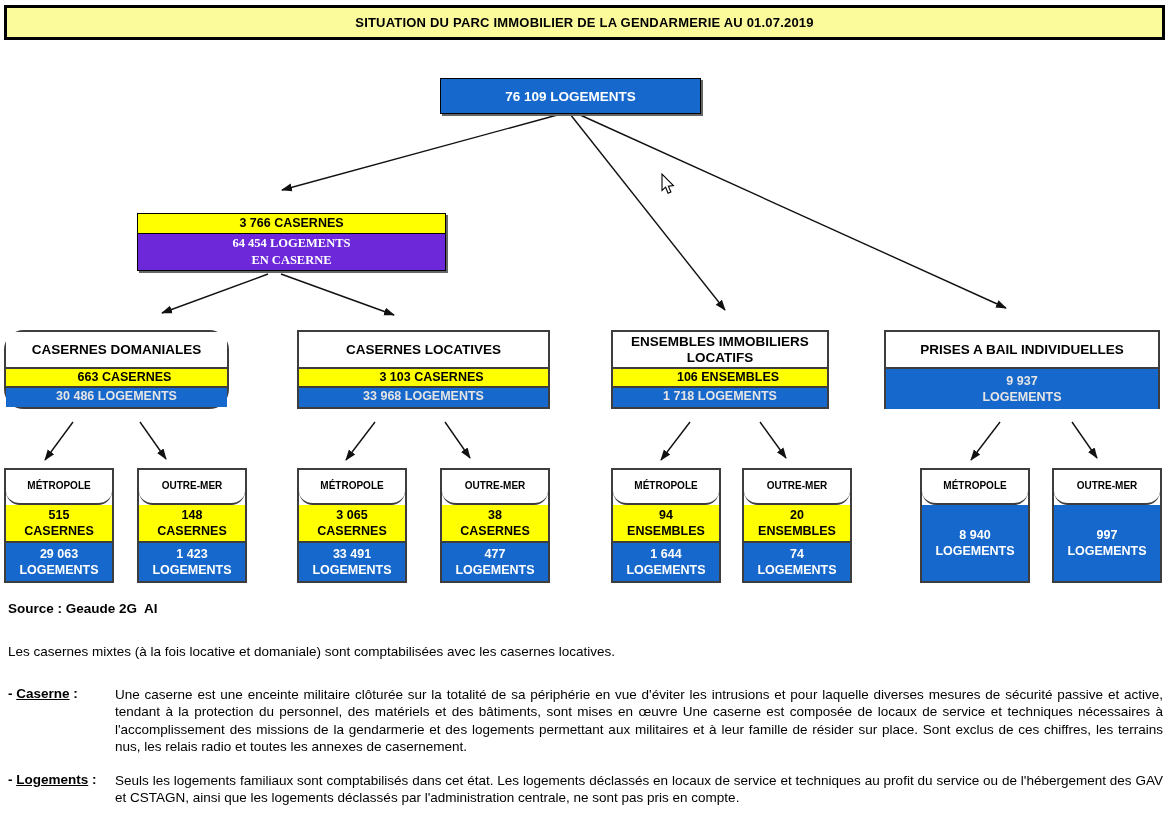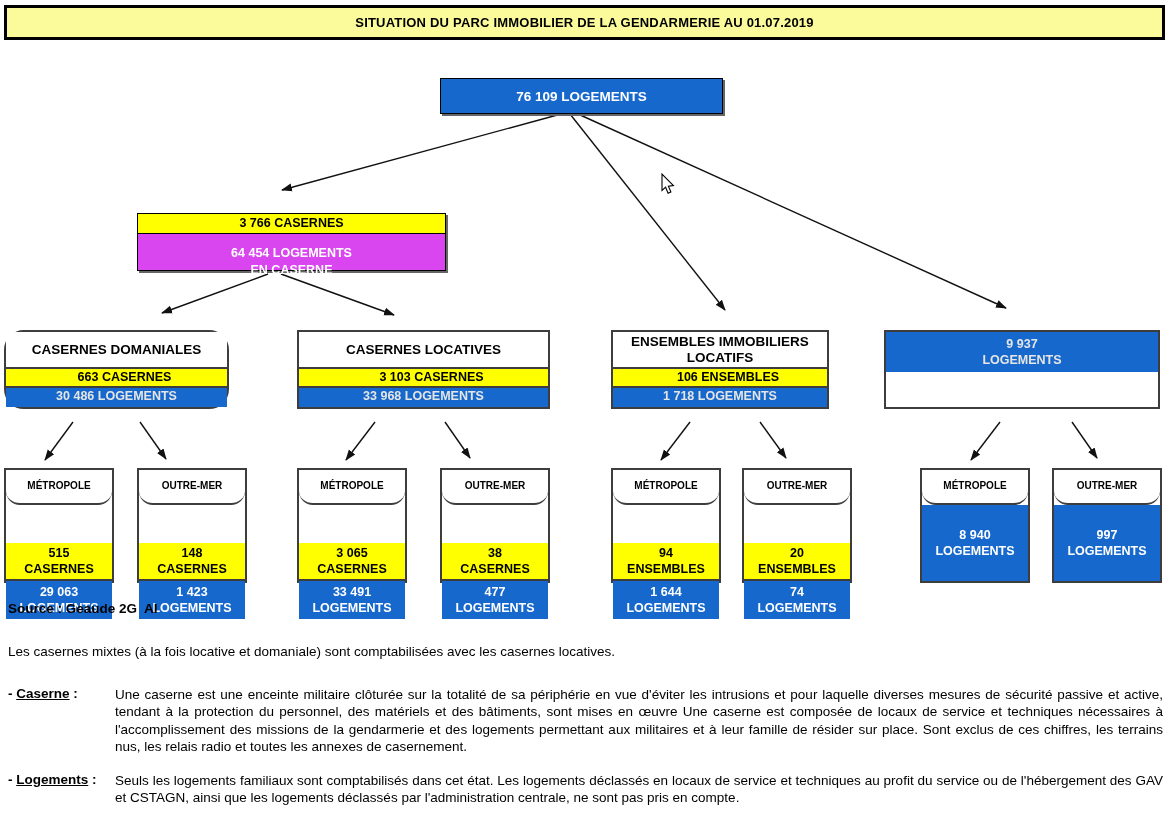--- a/index.html
+++ b/index.html
@@ -10,42 +10,42 @@
   }
   .titlebar {
     position:absolute; left:4px; top:5px; width:1161px; height:35px;
     background:#FBFB9B; border:3px solid #000;
     display:flex; align-items:center; justify-content:center;
     font-weight:bold; font-size:13px; letter-spacing:.2px;
   }
   .node { position:absolute; border:2px solid #3d3d3d; text-align:center; font-weight:bold; background:#fff; }
   .shadowed { box-shadow:2px 2px 0 #666; border:1px solid #000; }
   .root-node {
-    left:440px; top:78px; width:283px; height:36px;
+    left:440px; top:78px; width:261px; height:36px;
     background:#1668CC; color:#fff; font-size:13.5px;
     display:flex; align-items:center; justify-content:center;
   }
   .l2-node { left:137px; top:213px; width:309px; height:58px; font-size:12.5px; }
   .l2-yellow { height:20px; line-height:19px; background:#FFFF00; border-bottom:1px solid #000; }
-  .l2-blue { height:36px; background:#d946ef; color:#fff; padding-top:11px; line-height:17px; }
+  .l2-blue { height:36px; background:#6d28d9; color:#fff; padding-top:1px; line-height:17px;font-family:Liberation Serif, serif; }
 
   .cat-node { top:330px; height:79px; font-size:12.5px; }
   .cat-header {
     height:37px; background:#fff; border-bottom:2px solid #3d3d3d;
     display:flex; align-items:center; justify-content:center;
     font-size:13.5px; line-height:1.15; padding:0 2px;
   }
   .cat-yellow { height:19px; line-height:17px; background:#FFFF00; border-bottom:2px solid #3d3d3d;padding-left:16px; }
   .cat-blue { height:19px; line-height:17px; background:#1668CC; color:#e5e5e5; }
   .cat-blue.tall { height:40px; display:flex; flex-direction:column; justify-content:center; line-height:16px; }
 
   .leaf-node { top:468px; width:110px; height:115px; font-size:12.5px; }
   .leaf-header { height:35px; line-height:32px; background:#fff; border-bottom:2px solid #3d3d3d; font-size:10px;border-radius:14px; }
   .leaf-yellow { height:38px; background:#FFFF00; border-bottom:2px solid #3d3d3d;
-    display:flex; flex-direction:column; justify-content:center; line-height:16px;margin-top:38px; }
+    display:flex; flex-direction:column; justify-content:center; line-height:16px; }
   .leaf-blue { height:38px; background:#1668CC; color:#ffffff;
     display:flex; flex-direction:column; justify-content:center; line-height:16px; }
   .leaf-blue.tall { height:76px; }
 
   .arrows { position:absolute; left:0; top:0; width:1169px; height:820px; pointer-events:none; }
 
   .source-line { position:absolute; left:8px; top:601px; font-weight:bold; font-size:13.5px; white-space:pre; }
   .note-line { position:absolute; left:8px; top:644px; font-size:13.5px; }
   .def-term { position:absolute; left:8px; width:104px; font-weight:bold; font-size:13.5px; white-space:pre; }
   .def-text { position:absolute; left:115px; width:1048px; font-size:13.5px; line-height:17.4px; text-align:justify; }
@@ -107,20 +107,21 @@
     <div class="cat-blue">33 968  LOGEMENTS</div>
   </div>
 
   <div class="node cat-node" style="left:611px;width:218px;">
     <div class="cat-header">ENSEMBLES IMMOBILIERS LOCATIFS</div>
     <div class="cat-yellow">106  ENSEMBLES</div>
     <div class="cat-blue">1 718  LOGEMENTS</div>
   </div>
 
   <div class="node cat-node" style="left:884px;width:276px;">
+    <div class="cat-header">PRISES A BAIL INDIVIDUELLES</div>
     <div class="cat-blue tall">
       <div>9 937</div>
       <div>LOGEMENTS</div>
     </div>
   </div>
 
   <div class="node leaf-node" style="left:4px;">
     <div class="leaf-header">MÉTROPOLE</div>
     <div class="leaf-yellow">
       <div>515</div>

